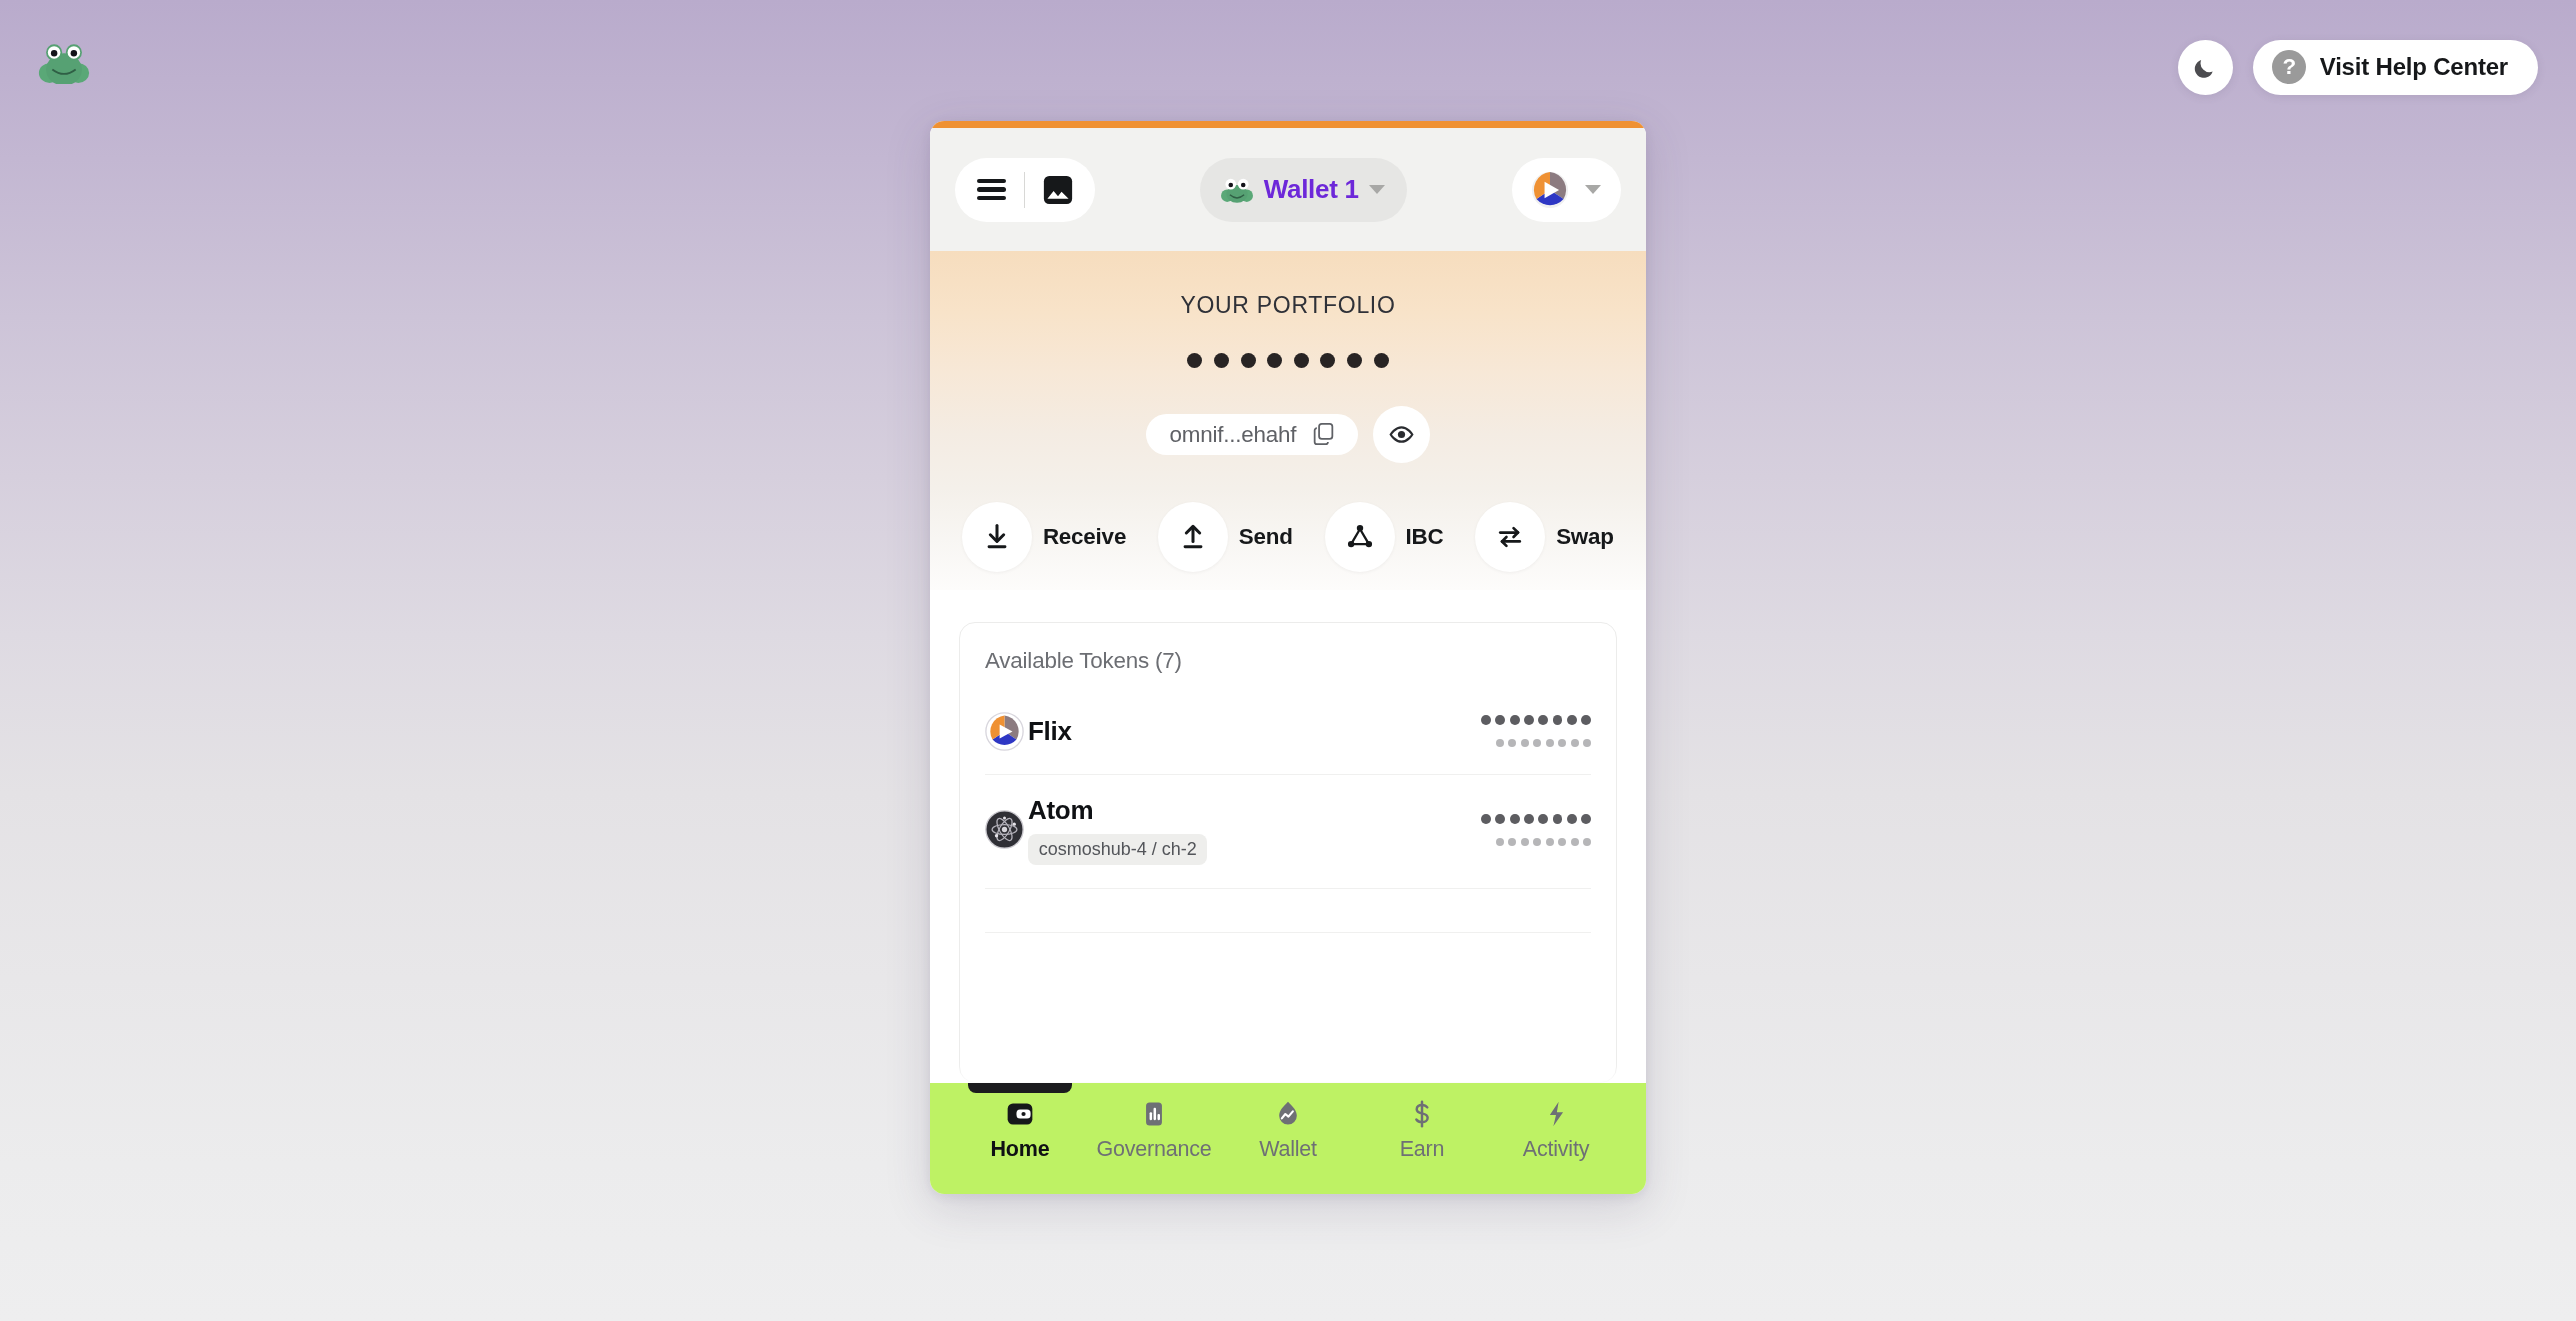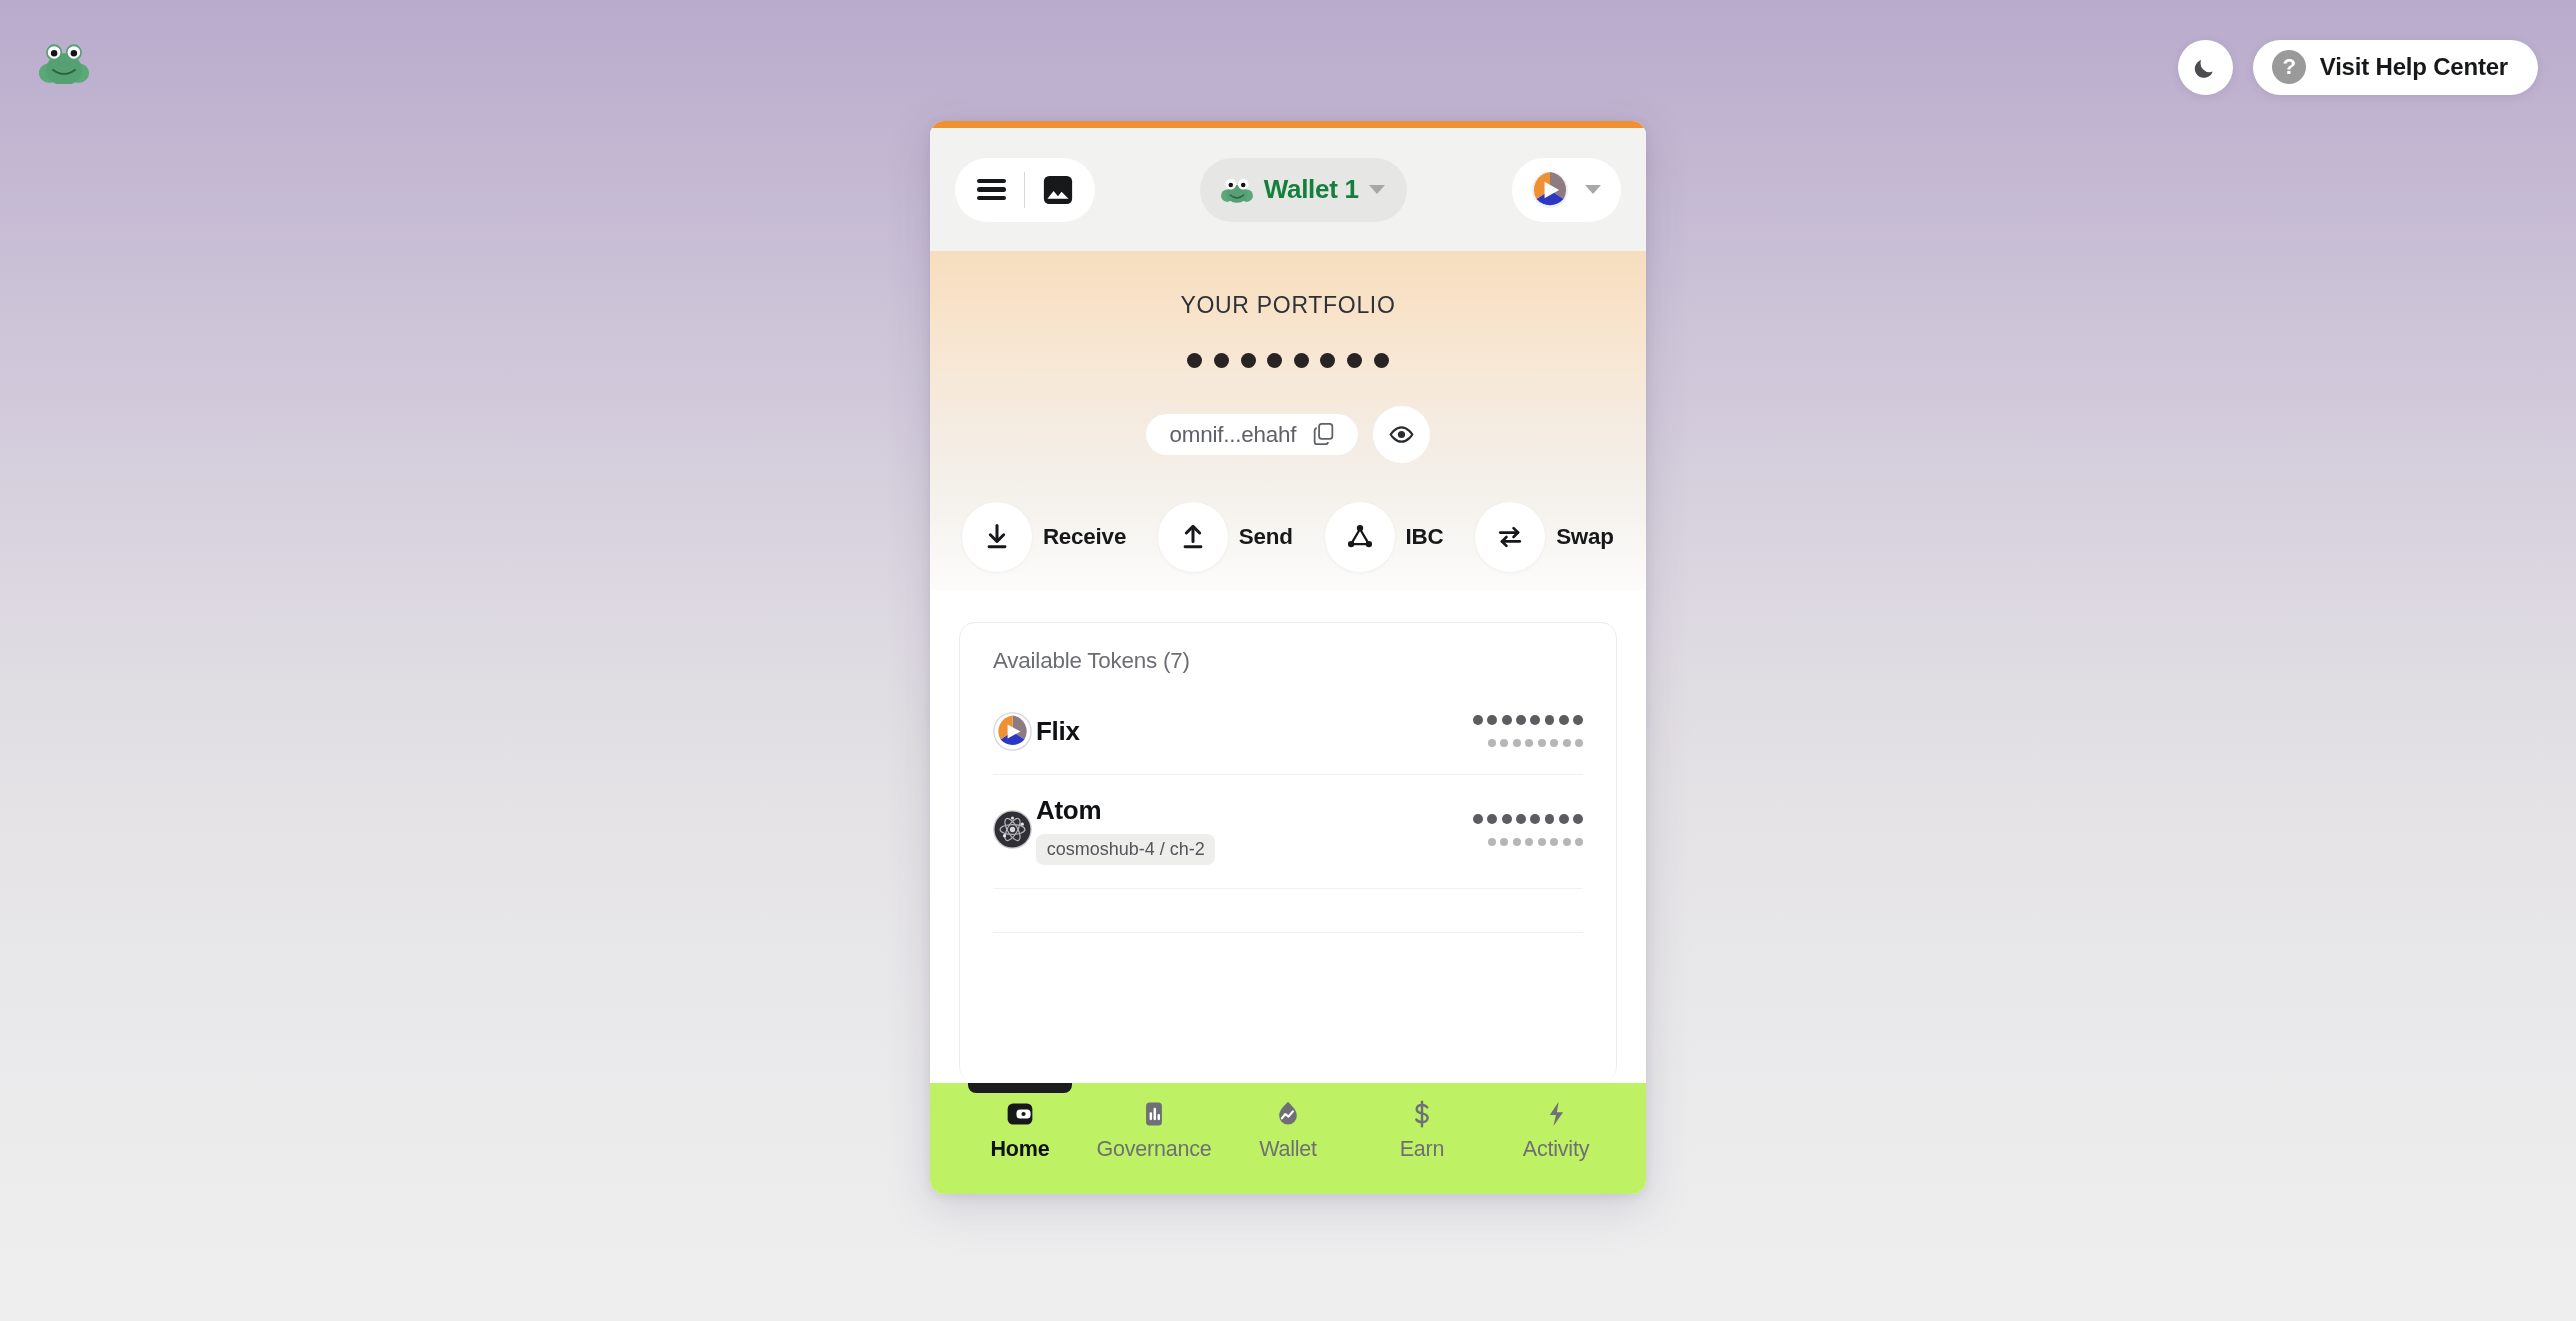--- a/index.html
+++ b/index.html
@@ -165,21 +165,21 @@
     padding: 0 21.5px;
     cursor: pointer;
     border: none;
   }
 
   .wallet-avatar { width: 32px; height: 27px; }
 
   .wallet-name {
     font-size: 26px;
     font-weight: bold;
-    color: #15803d;
+    color: #6d28d9;
     letter-spacing: -0.3px;
   }
 
   .chev {
     width: 0; height: 0;
     border-left: 8px solid transparent;
     border-right: 8px solid transparent;
     border-top: 9px solid #a8a8a6;
   }
 
@@ -306,21 +306,21 @@
     background: #ffffff;
     padding: 32px 29px 0;
     overflow: hidden;
     position: relative;
   }
 
   .token-card {
     border: 0.9px solid #ececeb;
     border-radius: 16px;
     background: #ffffff;
-    padding: 0 33px;
+    padding: 0 25px;
     height: 100%;
   }
 
   .token-card-title {
     font-size: 22.4px;
     color: #6c6e73;
     padding: 25px 0 18px;
     letter-spacing: -0.2px;
   }
 

